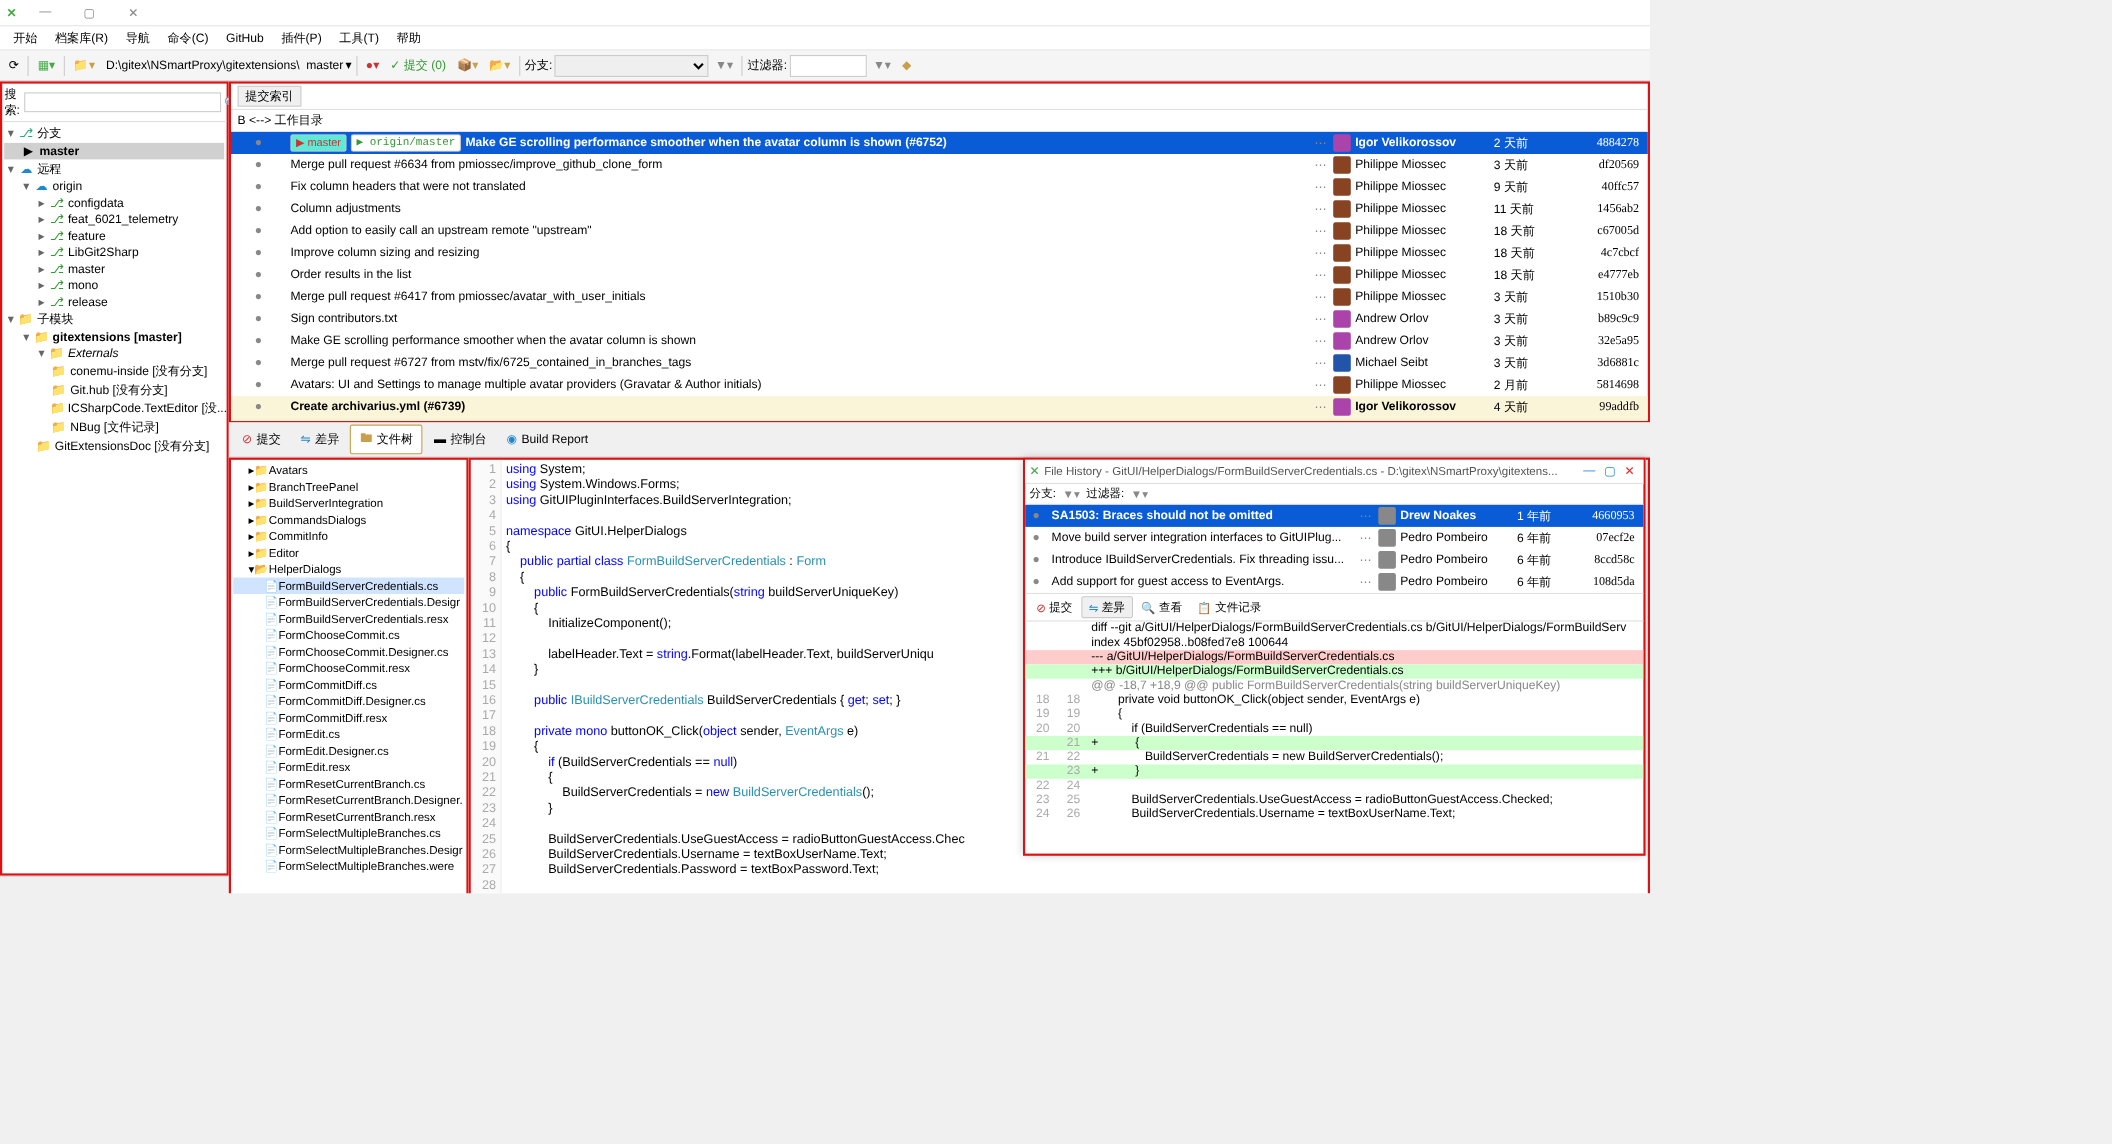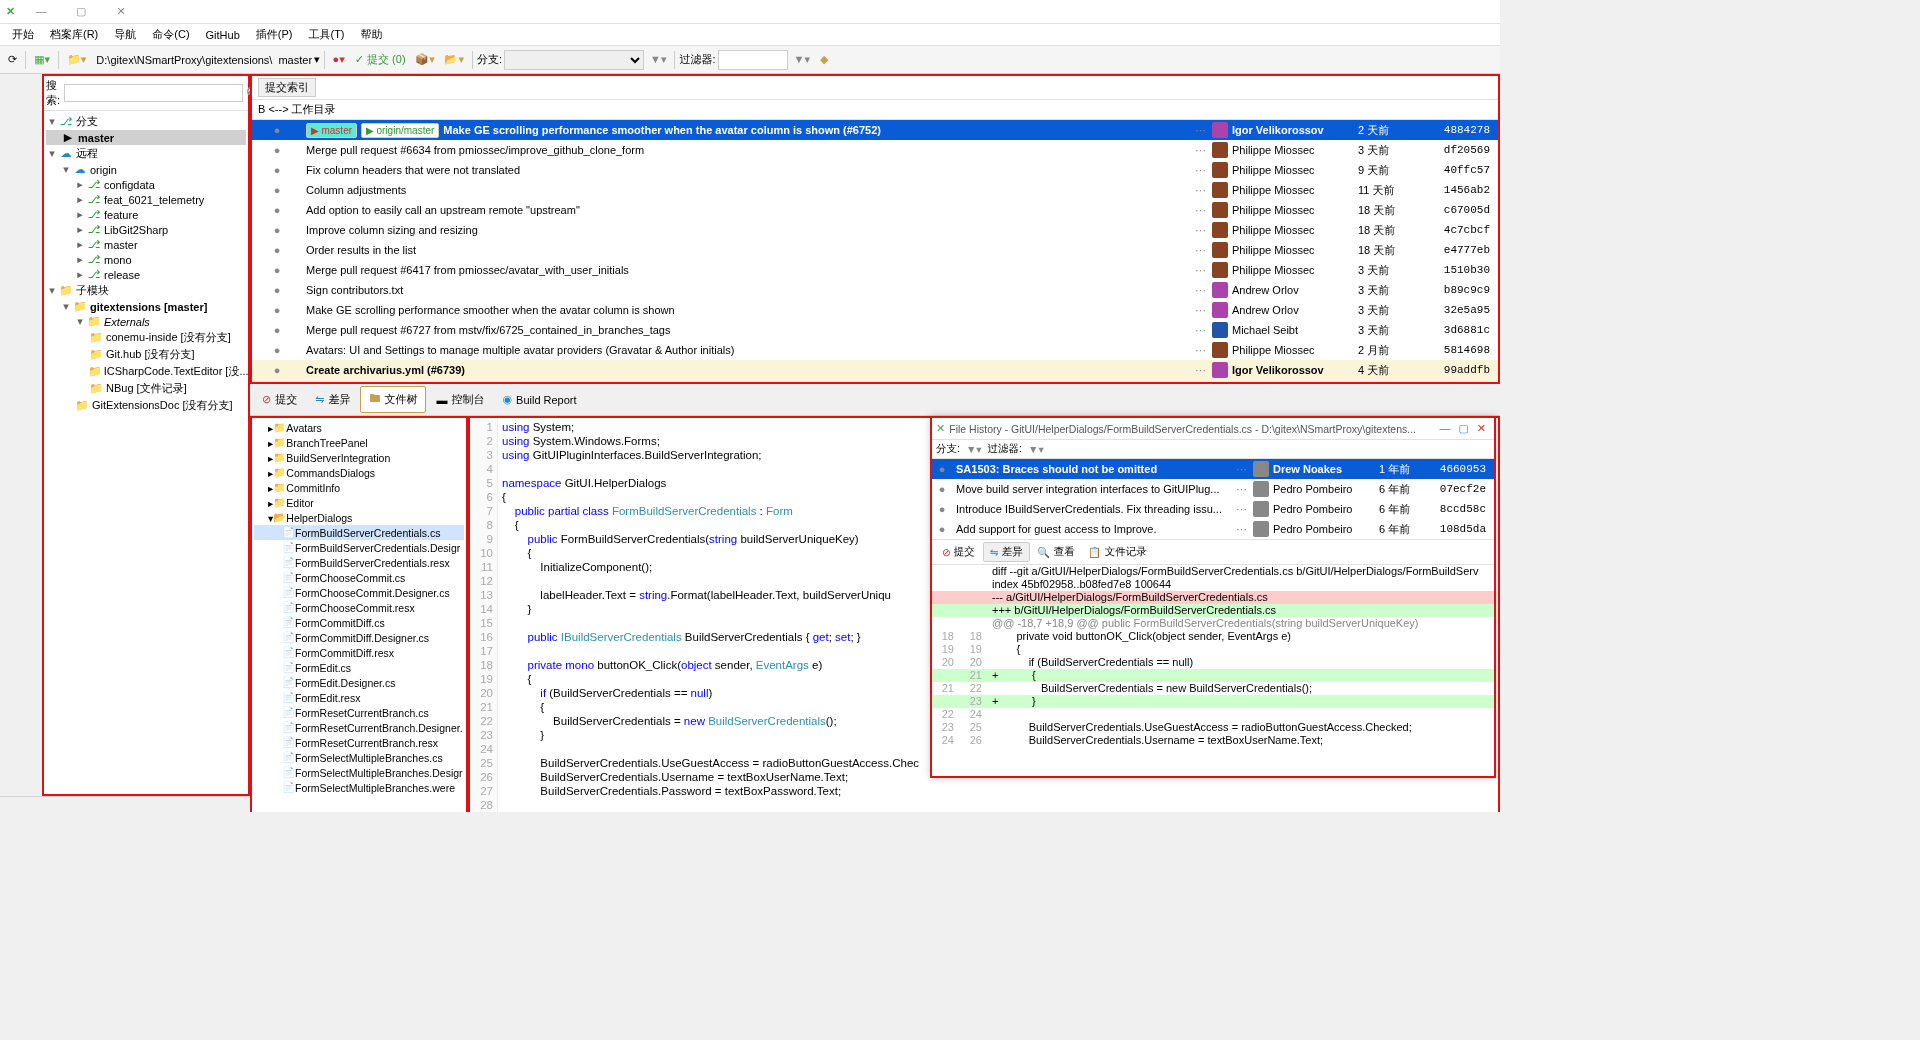--- a/index.html
+++ b/index.html
@@ -14,21 +14,21 @@
 .menubar { height:22px; background:#fff; display:flex; align-items:center; padding:0 4px; border-bottom:1px solid #e0e0e0; }
 .menubar span { padding:0 8px; cursor:pointer; }
 
 .toolbar { height:28px; background:#f5f5f5; display:flex; align-items:center; padding:0 4px; border-bottom:1px solid #d0d0d0; gap:2px; }
 .toolbar .sep { width:1px; height:18px; background:#ccc; margin:0 2px; }
 .toolbar .btn { padding:2px 4px; cursor:pointer; }
 .toolbar .path { padding:0 4px; }
 .toolbar select { font-size:11px; border:1px solid #ccc; height:20px; }
 .toolbar input { font-size:11px; border:1px solid #ccc; height:20px; width:70px; }
 
-.main { display:flex; flex:1; height:calc(100% - 90px);padding-left:42px; }
+.main { display:flex; flex:1; height:calc(100% - 90px); }
 
 .sidebar { width:208px; background:#fff; border:2px solid #d11; display:flex; flex-direction:column; }
 .searchrow { display:flex; align-items:center; padding:2px; border-bottom:1px solid #e0e0e0; }
 .searchrow span { margin-right:4px; }
 .searchrow input { flex:1; border:1px solid #ccc; height:18px; }
 .searchrow .ico { padding:0 3px; cursor:pointer; color:#888; }
 .tree { flex:1; overflow:auto; padding:2px; }
 .tree .node { display:flex; align-items:center; padding:1px 0; cursor:pointer; white-space:nowrap; }
 .tree .tw { width:12px; text-align:center; color:#666; }
 .tree .ico { width:16px; text-align:center; margin-right:2px; }
@@ -44,24 +44,24 @@
 .commit-row { display:flex; align-items:center; height:20px; cursor:pointer; }
 .commit-row.sel { background:#0a5cd6; color:#fff; }
 .commit-row.yellow { background:#faf4d8; }
 .commit-row .graph { width:50px; text-align:center; color:#888; }
 .commit-row .msg { flex:1; padding:0 4px; display:flex; align-items:center; gap:4px; overflow:hidden; white-space:nowrap; }
 .commit-row .dots { color:#888; padding:0 6px; }
 .commit-row .ava { width:16px; height:16px; background:#a866c4; border-radius:2px; }
 .commit-row .ava.g { background:#884422; } .commit-row .ava.b { background:#2255aa; } .commit-row .ava.p { background:#aa44aa; }
 .commit-row .author { width:130px; padding:0 4px; }
 .commit-row .date { width:70px; }
-.commit-row .hash { width:70px; font-family:Liberation Mono, monospace; text-align:right; padding-right:8px; }
+.commit-row .hash { width:70px; font-family:Liberation Serif, serif; text-align:right; padding-right:8px; }
 .badge { font-size:10px; padding:1px 4px; border-radius:2px; }
 .badge.master { background:#5eead4; color:#c33; border:1px solid #ccc; }
-.badge.origin { background:#fff; color:#393; border:1px solid #ccc; }
+.badge.origin { background:#fff; color:#393; border:1px solid #ccc;font-family:Liberation Mono, monospace; }
 
 .tabs { display:flex; align-items:center; background:#f0f0f0; border-bottom:1px solid #d0d0d0; padding:2px 4px; gap:2px; }
 .tabs .tab { padding:3px 8px; cursor:pointer; display:flex; align-items:center; gap:4px; }
 .tabs .tab.active { background:#fff; border:1px solid #c8a04c; border-radius:2px; }
 
 .bottom { flex:1; display:flex; position:relative; }
 .filetree { width:218px; border:2px solid #d11; background:#fff; overflow:auto; padding:2px; }
 .filetree .node { display:flex; align-items:center; padding:1px 0; cursor:pointer; white-space:nowrap; font-size:10.5px; }
 .filetree .d1 { padding-left:14px; } .filetree .d2 { padding-left:28px; }
 .filetree .sel { background:#d0e4ff; }
@@ -624,21 +624,21 @@
               </div>
       <div class="dots">⋯</div>
       <div class="ava" style="background:#888"></div>
       <div class="author" style="width:110px">Pedro Pombeiro</div>
       <div class="date" style="width:55px">6 年前</div>
       <div class="hash" style="width:60px">8ccd58c</div>
     </div>
             <div class="commit-row " style="height:20px">
       <div class="graph" style="width:20px">●</div>
       <div class="msg">
-                <span>Add support for guest access to Improve.</span>
+                <span>Add support for guest access to EventArgs.</span>
               </div>
       <div class="dots">⋯</div>
       <div class="ava" style="background:#888"></div>
       <div class="author" style="width:110px">Pedro Pombeiro</div>
       <div class="date" style="width:55px">6 年前</div>
       <div class="hash" style="width:60px">108d5da</div>
     </div>
           </div>
       <div class="fh-tabs">
         <div class="tab">

